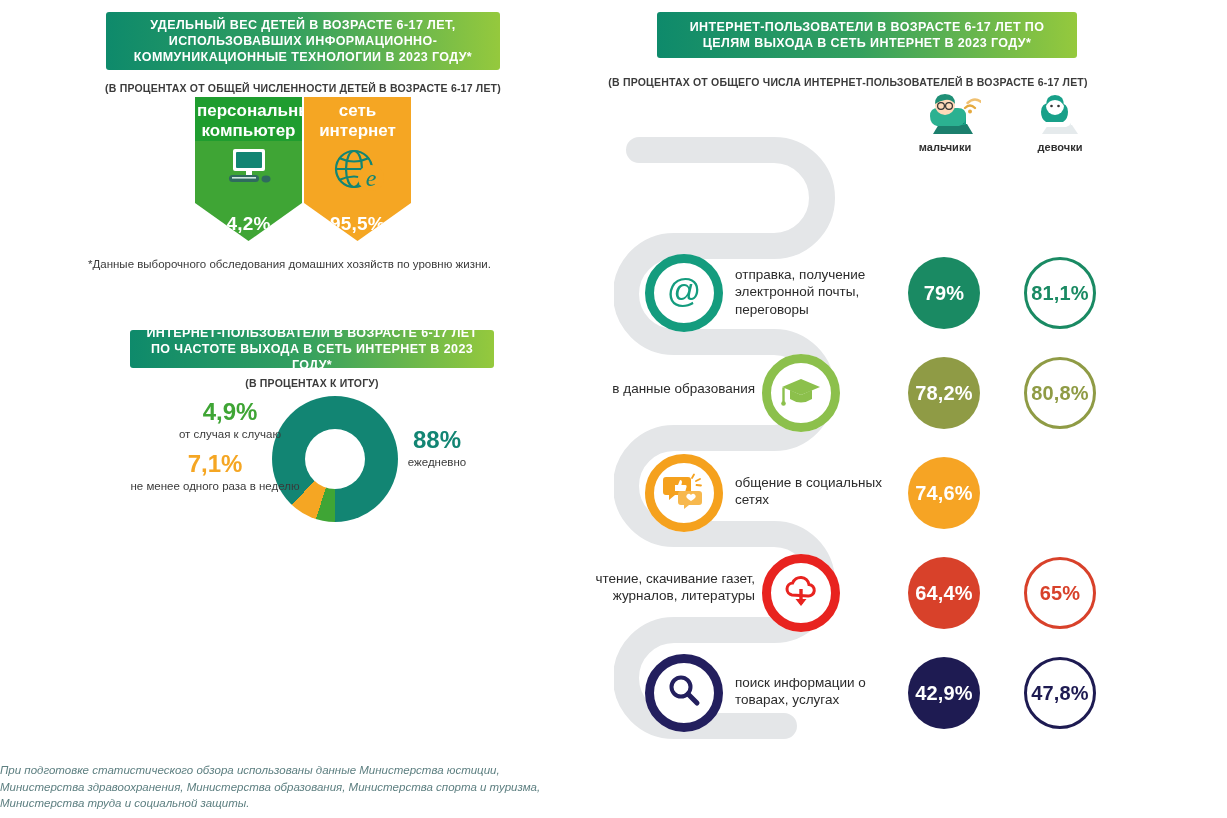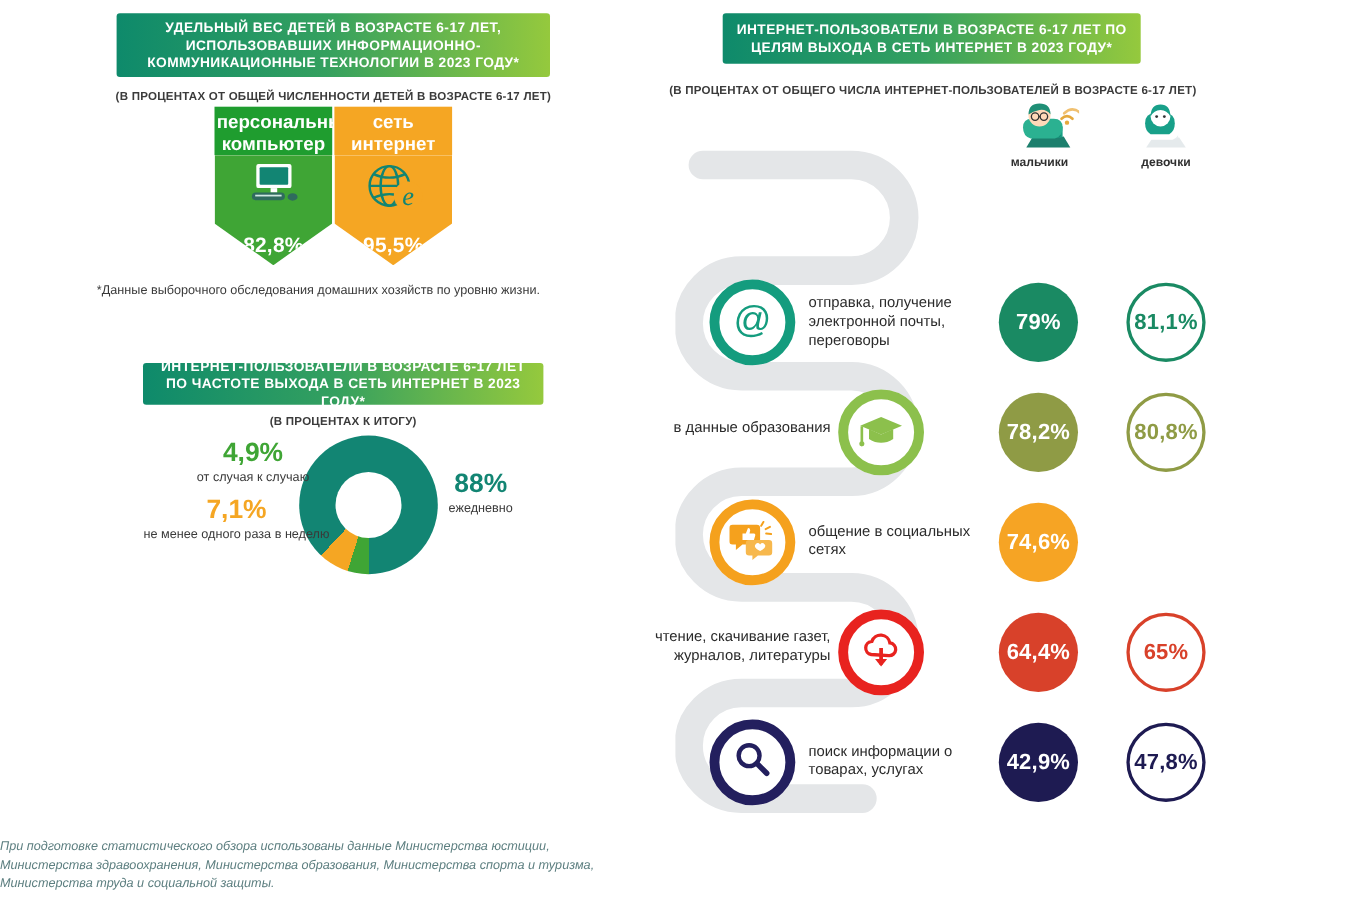--- a/index.html
+++ b/index.html
@@ -154,21 +154,21 @@
       <span class="chev-icon">
         <svg width="52" height="44" viewBox="0 0 52 44">
           <rect x="10" y="2" width="32" height="22" rx="2" fill="#ffffff"></rect>
           <rect x="13" y="5" width="26" height="16" rx="1" fill="#128573"></rect>
           <rect x="23" y="24" width="6" height="4" fill="#ffffff"></rect>
           <rect x="6" y="28" width="30" height="7" rx="3.5" fill="#2f6b5e"></rect>
           <rect x="9" y="30" width="24" height="1.6" fill="#cfe8e2"></rect>
           <ellipse cx="43" cy="32" rx="4.5" ry="3.4" fill="#2f6b5e"></ellipse>
         </svg>
       </span>
-      <span class="chev-val">82,8%</span>
+      <span class="chev-val">4,2%</span>
     </div>
   </div>
 
   <div class="chev" style="left:109px; top:0;">
     <div class="chev-label" style="background:#f5a623;">сеть Интернет</div>
     <div class="chev-body" style="background:#f5a623;">
       <span class="chev-icon">
         <svg width="56" height="46" viewBox="0 0 56 46">
           <g fill="none" stroke="#128573" stroke-width="2.2">
             <circle cx="24" cy="22" r="18"></circle>
@@ -210,21 +210,21 @@
 <div class="lgd" style="left:130px; top:452px; width:170px; text-align:center;">
   <div class="pct" style="color:#f5a623;">7,1%</div>
   <div class="cap">не менее одного раза в неделю</div>
 </div>
 
 <div class="lgd" style="left:372px; top:428px; width:130px; text-align:center;">
   <div class="pct" style="color:#128573;">88%</div>
   <div class="cap">ежедневно</div>
 </div>
 
-<div class="banner" style="left:657px; top:12px; width:380px; height:46px; font-size:12.5px; font-weight:700;">
+<div class="banner" style="left:657px; top:12px; width:420px; height:46px; font-size:12.5px; font-weight:700;">
   <div class="btxt">ИНТЕРНЕТ-ПОЛЬЗОВАТЕЛИ В ВОЗРАСТЕ 6-17 ЛЕТ ПО ЦЕЛЯМ ВЫХОДА В СЕТЬ ИНТЕРНЕТ В 2023 ГОДУ*</div>
 </div>
 
 <div class="subcap" style="left:596px; top:76px; width:504px; font-size:10.5px;">(В ПРОЦЕНТАХ ОТ ОБЩЕГО ЧИСЛА ИНТЕРНЕТ-ПОЛЬЗОВАТЕЛЕЙ В ВОЗРАСТЕ 6-17 ЛЕТ)</div>
 
 <div class="genders" style="left:0; top:92px;">
 
   <div class="gender-col" style="left:897px; top:0;">
     <span>
       <svg width="72" height="44" viewBox="0 0 72 44">

